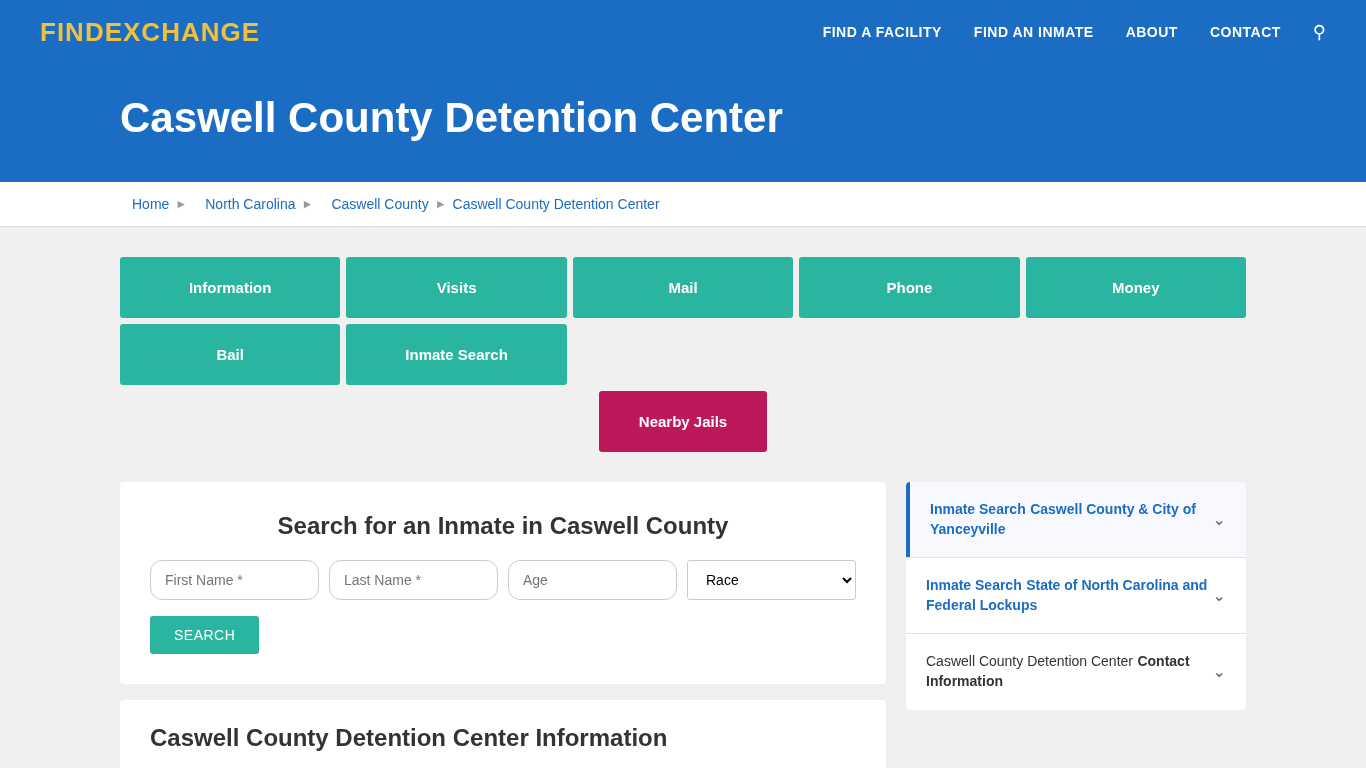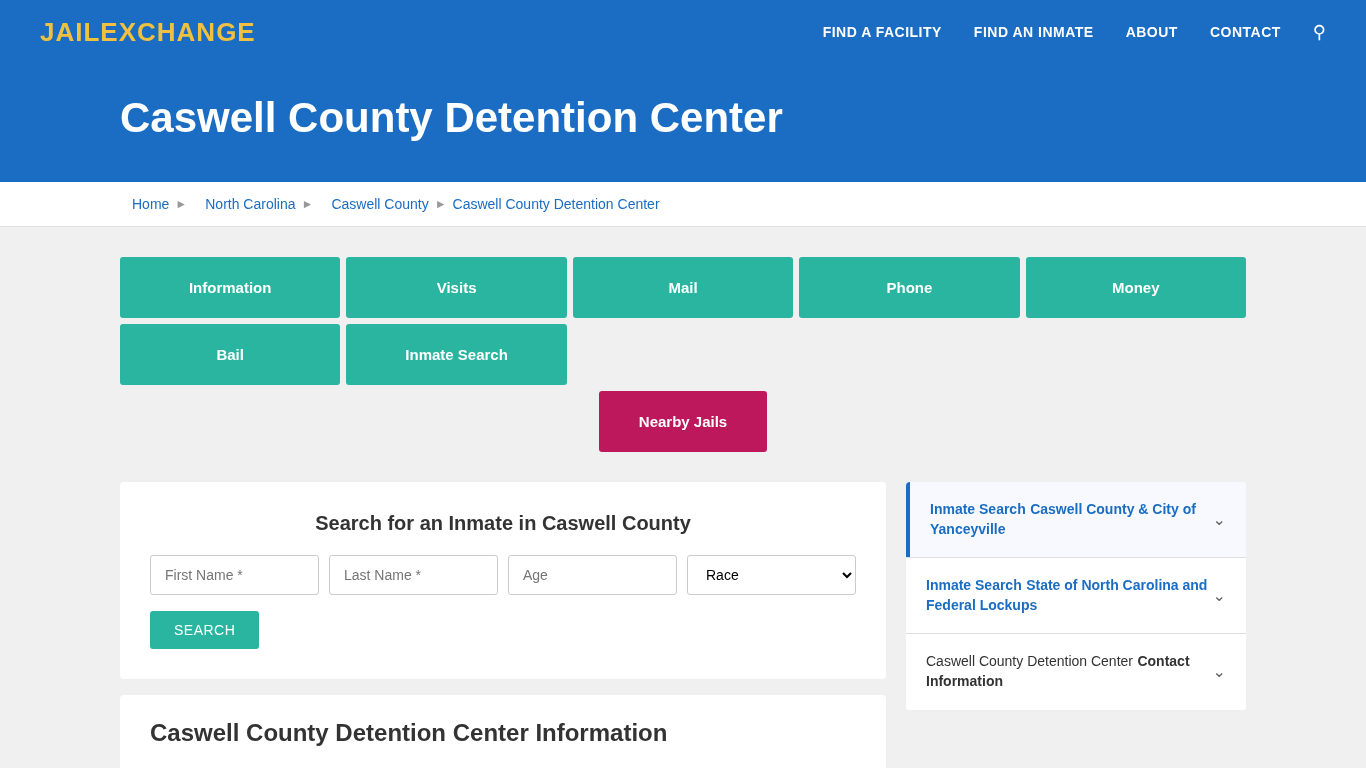--- a/index.html
+++ b/index.html
@@ -132,34 +132,34 @@
     }
 
     
     .search-card {
       background: #fff;
       border-radius: 4px;
       padding: 30px;
       flex: 1;
     }
     .search-card h2 {
-      font-size: 20px;
+      font-size: 24px;
       font-weight: 700;
       margin-bottom: 20px;
       text-align: center;
     }
     .search-form {
       display: flex;
       gap: 10px;
       flex-wrap: wrap;
       margin-bottom: 16px;
     }
     .search-form input {
       border: 1px solid #ccc;
-      border-radius: 3px;
+      border-radius: 12px;
       padding: 10px 14px;
       font-size: 14px;
       flex: 1;
       min-width: 120px;
     }
     .search-form select {
       border: 1px solid #ccc;
       border-radius: 3px;
       padding: 10px 14px;
       font-size: 14px;
@@ -230,21 +230,21 @@
     .chevron {
       color: #666;
       font-size: 16px;
     }
   </style>
 </head>
 <body>
 
 <header class="header">
   <div class="logo">
-    <span>JAIL</span><span style="color:#f0c040">EXCHANGE</span>
+    <span>FIND</span><span style="color:#f0c040">EXCHANGE</span>
   </div>
   <nav class="nav">
     <a>FIND A FACILITY</a>
     <a>FIND AN INMATE</a>
     <a>ABOUT</a>
     <a>CONTACT</a>
     <span class="search-icon">⚲</span>
   </nav>
 </header>
 

